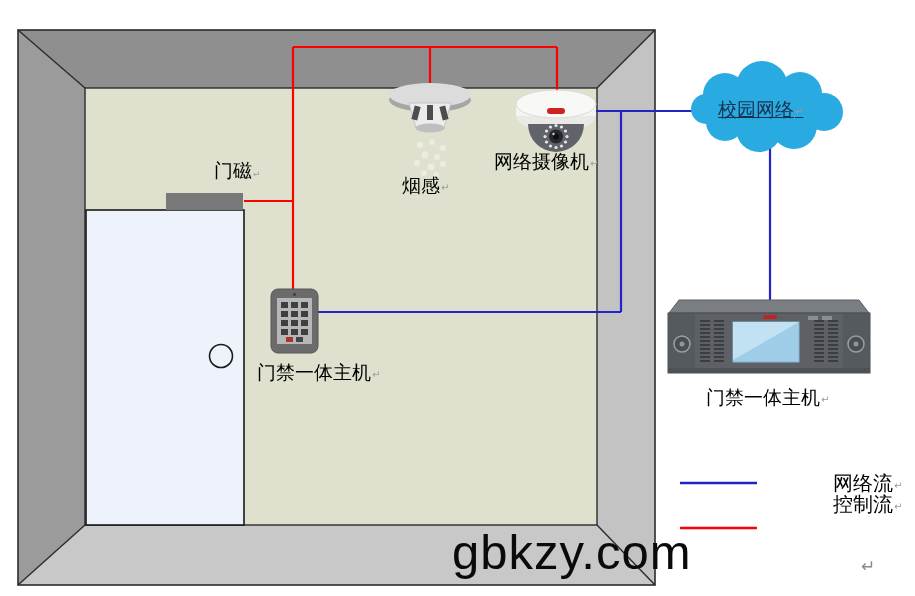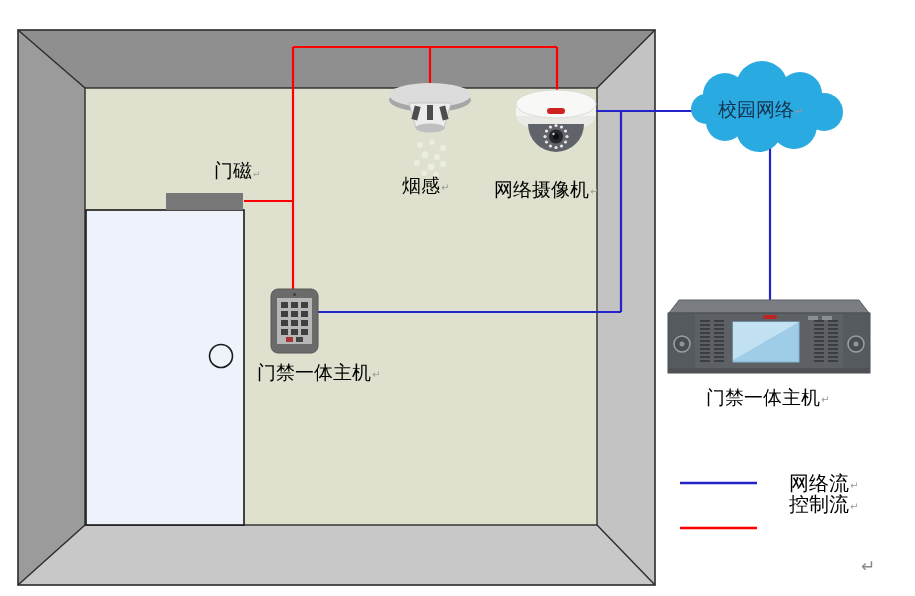--- a/index.html
+++ b/index.html
@@ -2,21 +2,21 @@
 <html><head>
 <meta charset="utf-8">
 <style>
   html,body{margin:0;padding:0;background:#fff;}
   .canvas{position:relative;width:915px;height:596px;background:#ffffff;overflow:hidden;
           font-family:"Liberation Sans","DejaVu Sans",sans-serif;}
   .layer{position:absolute;left:0;top:0;width:915px;height:596px;}
   .lbl{position:absolute;font-size:19px;color:#000;white-space:nowrap;line-height:1.1;}
   .lbl .mark{font-size:10px;color:#9a9a9a;margin-left:1px;vertical-align:1px;}
   .cloud-lbl{color:#17324f;}
-  .legend-lbl{font-size:20px;}
+  .legend-lbl{font-size:20px;margin-left:44px;}
   .watermark{position:absolute;left:452px;top:524px;font-size:49px;color:#0a0a0a;
              letter-spacing:1px;white-space:nowrap;}
   .return-mark{position:absolute;left:861px;top:556px;font-size:17px;color:#8a8a8a;}
 </style>
 </head>
 <body>
 
 <div class="canvas">
 
   <svg class="layer" viewBox="0 0 915 596">
@@ -209,39 +209,40 @@
   </svg>
 
   <div class="lbl" style="left:214px;top:162px;font-family:Liberation Mono, monospace;">
     <span>门磁</span><span class="mark">↵</span>
   </div>
 
   <div class="lbl" style="left:402px;top:176px;">
     <span>烟感</span><span class="mark">↵</span>
   </div>
 
-  <div class="lbl" style="left:494px;top:180px;">
+  <div class="lbl" style="left:494px;top:152px;">
     <span>网络摄像机</span><span class="mark">↵</span>
   </div>
 
   <div class="lbl" style="left:257px;top:363px;">
     <span>门禁一体主机</span><span class="mark">↵</span>
   </div>
 
-  <div class="lbl cloud-lbl" style="left:718px;top:100px;">
+  <div class="lbl cloud-lbl" style="left:718px;top:100px;text-decoration:underline;">
     <span>校园网络</span><span class="mark">↵</span>
   </div>
 
   <div class="lbl" style="left:706px;top:388px;">
     <span>门禁一体主机</span><span class="mark">↵</span>
   </div>
 
   <div class="lbl legend-lbl" style="left:789px;top:472px;">
     <span>网络流</span><span class="mark">↵</span>
   </div>
 
   <div class="lbl legend-lbl" style="left:789px;top:493px;">
     <span>控制流</span><span class="mark">↵</span>
   </div>
 
+  <div class="watermark">gbkzy.com</div>
 
   <div class="return-mark">↵</div>
 </div>
 
 </body></html>

